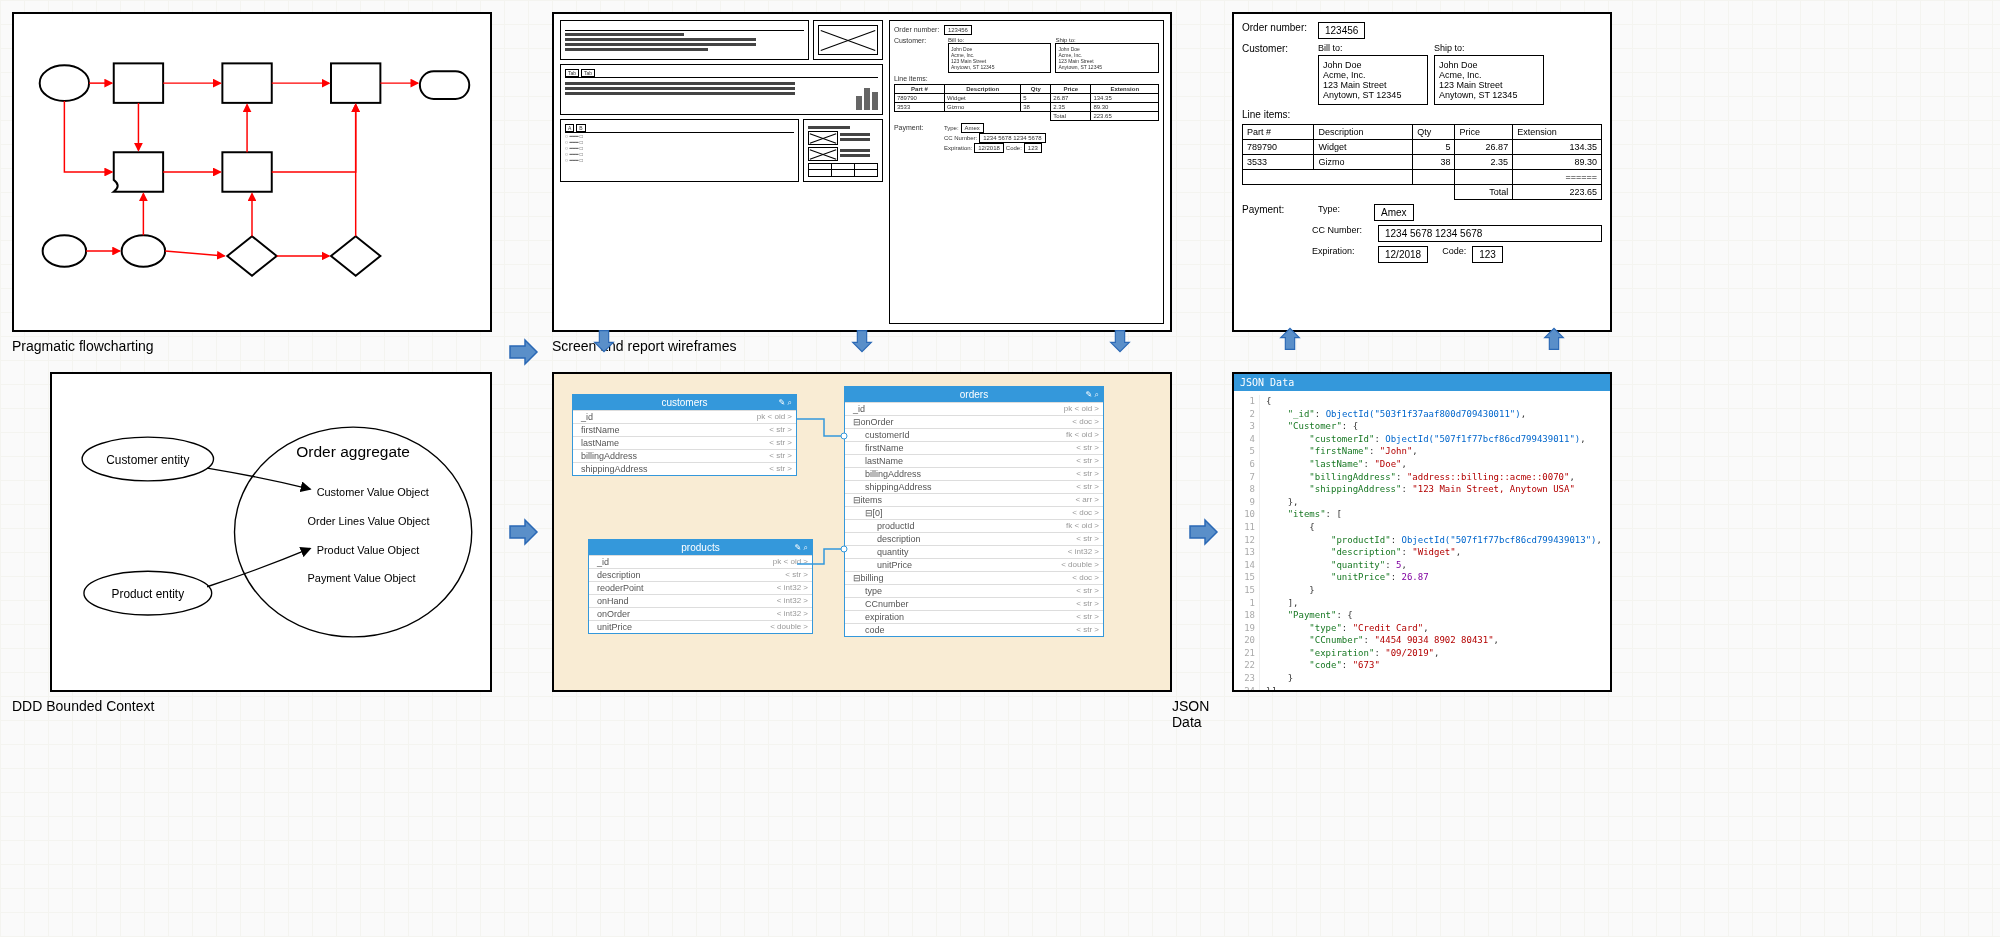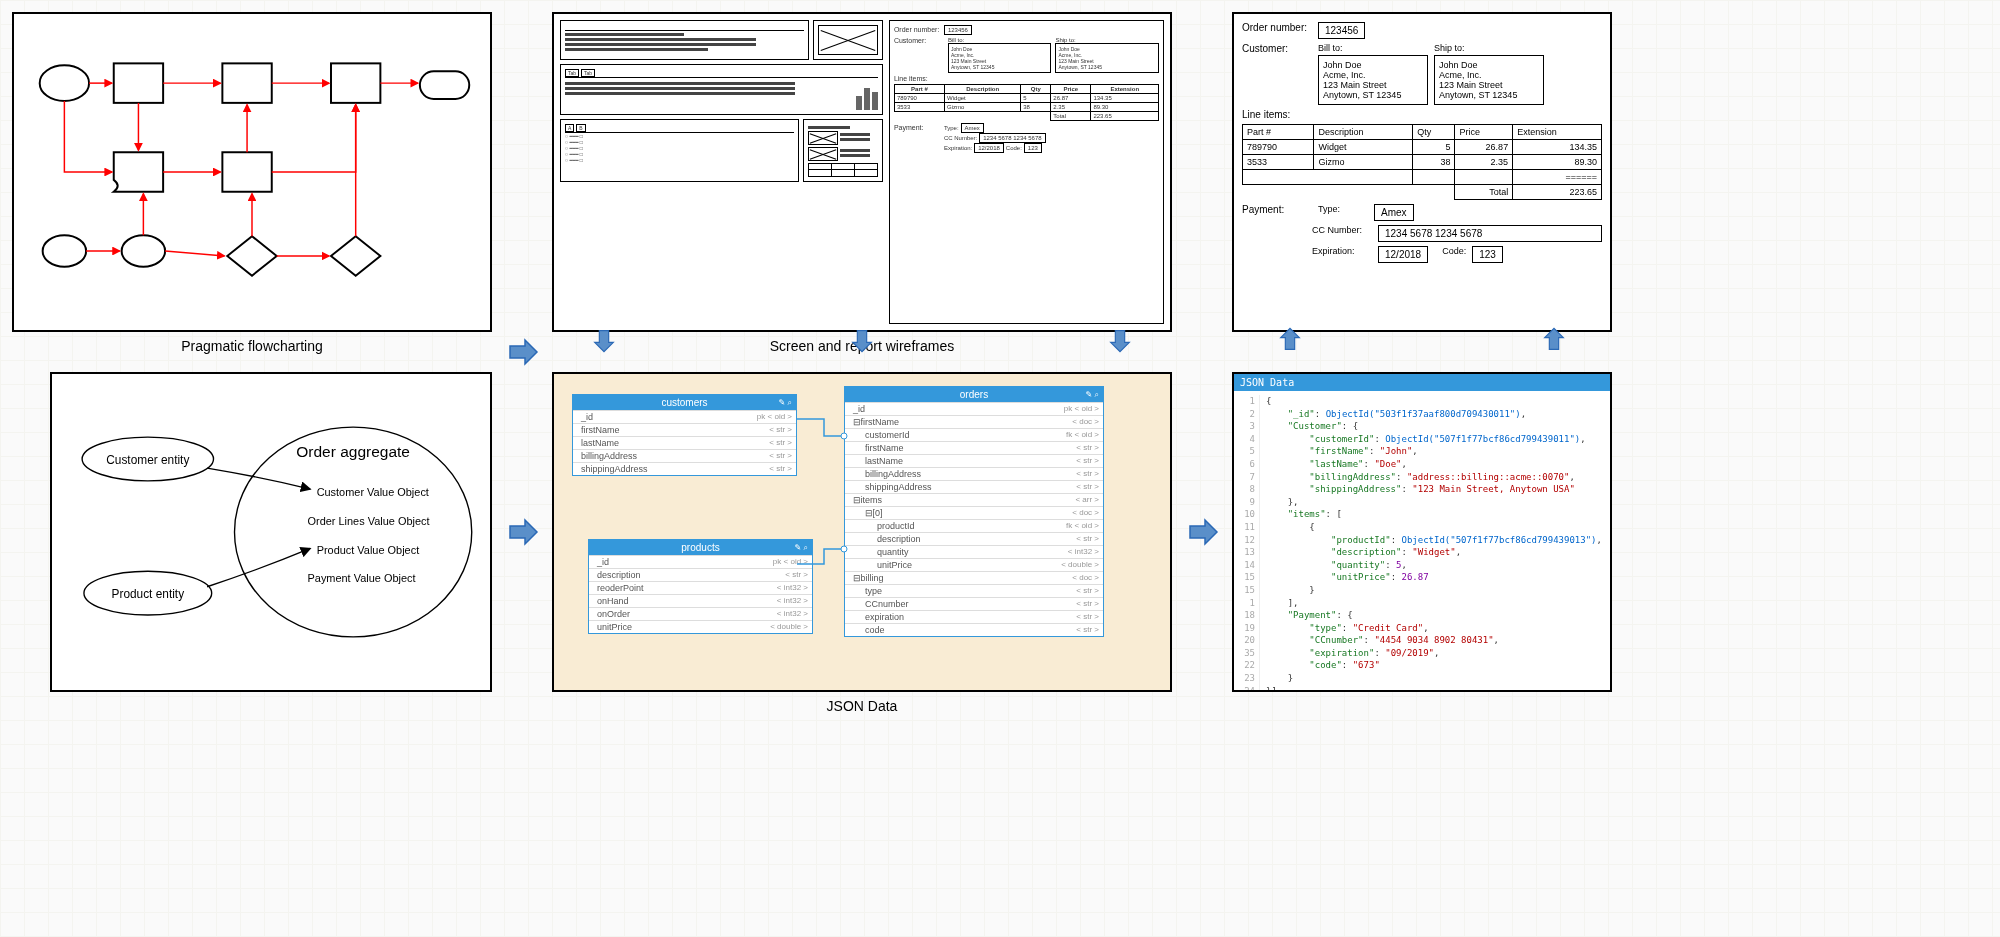--- a/index.html
+++ b/index.html
@@ -20,21 +20,21 @@
   gap: 0;
   position: relative;
 }
 .panel {
   border: 2px solid #000;
   background: #fff;
   position: relative;
   overflow: hidden;
 }
 .caption {
-  text-align: center;
+  text-align: left;
   font-size: 14px;
   padding-top: 6px;
   color: #000;
 }
 
 .flowchart svg { width: 100%; height: 100%; }
 
 .wireframes { display:flex; padding:6px; gap:6px; }
 .wf-left, .wf-right { display:flex; flex-direction:column; gap:4px; }
 .wf-box { border:1.5px solid #000; padding:4px; font-size:5px; color:#333; background:#fff; }
@@ -479,21 +479,21 @@
     <div class="table-header">
           <span>orders</span>
           <span class="table-header-icons">✎ ⌕</span>
         </div>
     <div id="sc-orders">
           <div class="table-row">
             <span class="field-name" style="padding-left:4px">_id</span>
             <span class="field-meta">pk     &lt; oid &gt;</span>
           </div>
           <div class="table-row">
-            <span class="field-name" style="padding-left:4px">⊟firstName</span>
+            <span class="field-name" style="padding-left:4px">⊟onOrder</span>
             <span class="field-meta">&lt; doc &gt;</span>
           </div>
           <div class="table-row">
             <span class="field-name" style="padding-left:16px">customerId</span>
             <span class="field-meta">fk     &lt; oid &gt;</span>
           </div>
           <div class="table-row">
             <span class="field-name" style="padding-left:16px">firstName</span>
             <span class="field-meta">&lt; str &gt;</span>
           </div>
@@ -646,35 +646,36 @@
         </div>
         <div class="json-line">
           <span class="line-no">19</span>
           <span style="white-space:pre"><span class="j-key">        "type"</span><span class="j-punct">: </span><span class="j-str">"Credit Card"</span><span class="j-punct">,</span></span>
         </div>
         <div class="json-line">
           <span class="line-no">20</span>
           <span style="white-space:pre"><span class="j-key">        "CCnumber"</span><span class="j-punct">: </span><span class="j-str">"4454 9034 8902 80431"</span><span class="j-punct">,</span></span>
         </div>
         <div class="json-line">
-          <span class="line-no">35</span>
+          <span class="line-no">21</span>
           <span style="white-space:pre"><span class="j-key">        "expiration"</span><span class="j-punct">: </span><span class="j-str">"09/2019"</span><span class="j-punct">,</span></span>
         </div>
         <div class="json-line">
           <span class="line-no">22</span>
           <span style="white-space:pre"><span class="j-key">        "code"</span><span class="j-punct">: </span><span class="j-str">"673"</span></span>
         </div>
         <div class="json-line">
           <span class="line-no">23</span>
           <span style="white-space:pre"><span class="j-punct">    }</span></span>
         </div>
         <div class="json-line">
           <span class="line-no">24</span>
           <span style="white-space:pre"><span class="j-punct">}]</span></span>
         </div>
       </div>
 </div>
 
+<div class="caption">DDD Bounded Context</div>
 <div></div>
 <div></div>
 <div class="caption">JSON Data</div>
 
 </div>
 
 </body></html>

